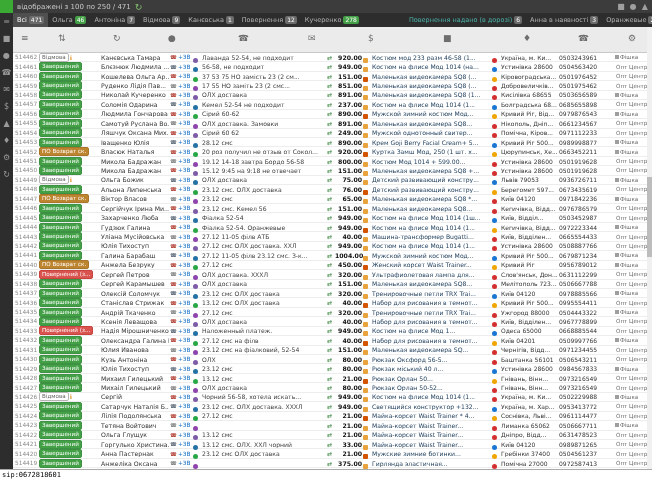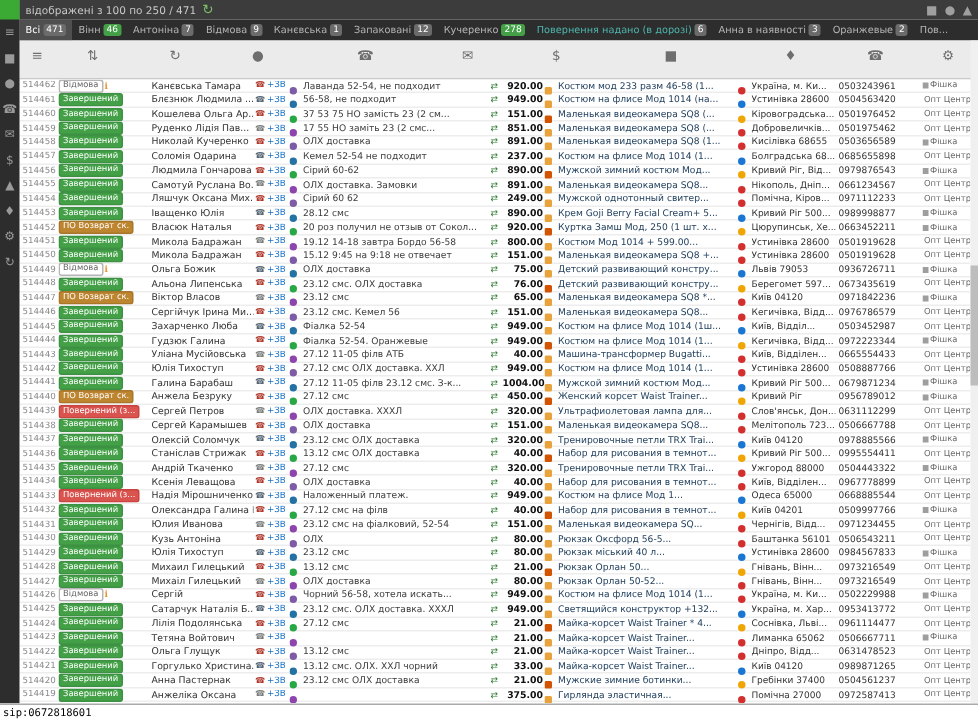--- a/index.html
+++ b/index.html
@@ -15,21 +15,21 @@
     color:#c8c8c8; font-size:7px; display:flex; align-items:center; gap:4px; padding:0 4px; }
   .topbar .sp { flex:1; }
   .hdr-ic { color:#9f9f9f; font-size:8px; cursor:pointer; }
   .refresh { color:#7fbf6a; font-size:9px; cursor:pointer; }
   
   .tabsbar { position:absolute; left:13px; right:0; top:13px; height:14px; background:#2d2d2d;
     display:flex; align-items:center; overflow:hidden; }
   .tab { display:flex; align-items:center; gap:2px; color:#b5b5b5; font-size:6.5px;
     padding:0 4px; height:14px; white-space:nowrap; cursor:pointer; }
   .tab.active { background:#4f4f4f; color:#fff; }
-  .tab.teal { color:#4db6ac; }
+  .tab.teal { color:#4db6ac;margin-left:42px; }
   .pill { background:#6b6b6b; color:#fff; border-radius:2px; padding:0 2px; font-size:6px; line-height:8px; }
   .pill.green { background:#43a047; }
   
   .toolbar { position:absolute; left:13px; right:0; top:27px; height:26px; background:#ebebeb;
     border-bottom:1px solid #c9c9c9; }
   .tool-ic { position:absolute; top:6px; color:#6e6e6e; font-size:9px; cursor:pointer; }
   
   .table { position:absolute; left:13px; top:53px; right:5px; bottom:11px; overflow:hidden; background:#fff; }
   .row { display:grid; grid-template-columns:26px 60px 70px 9px 15px 9px 122px 11px 28px 9px 120px 9px 56px 58px 32px;
     height:9.45px; align-items:center; border-bottom:1px solid #ededed; cursor:pointer; }
@@ -90,37 +90,37 @@
       <span class="hdr-ic">▲</span>
     </span>
 </div>
 
 <div class="tabsbar" id="tabsbar">
     <div class="tab active">
       <span>Всі</span>
       <span class="pill">471</span>
     </div>
     <div class="tab">
-      <span>Вінн</span>
+      <span>Ольга</span>
       <span class="pill green">46</span>
     </div>
     <div class="tab">
       <span>Антоніна</span>
       <span class="pill">7</span>
     </div>
     <div class="tab">
       <span>Відмова</span>
       <span class="pill">9</span>
     </div>
     <div class="tab">
       <span>Канєвська</span>
       <span class="pill">1</span>
     </div>
     <div class="tab">
-      <span>Запаковані</span>
+      <span>Повернення</span>
       <span class="pill">12</span>
     </div>
     <div class="tab">
       <span>Кучеренко</span>
       <span class="pill green">278</span>
     </div>
     <div class="tab teal">
       <span>Повернення надано (в дорозі)</span>
       <span class="pill">6</span>
     </div>

